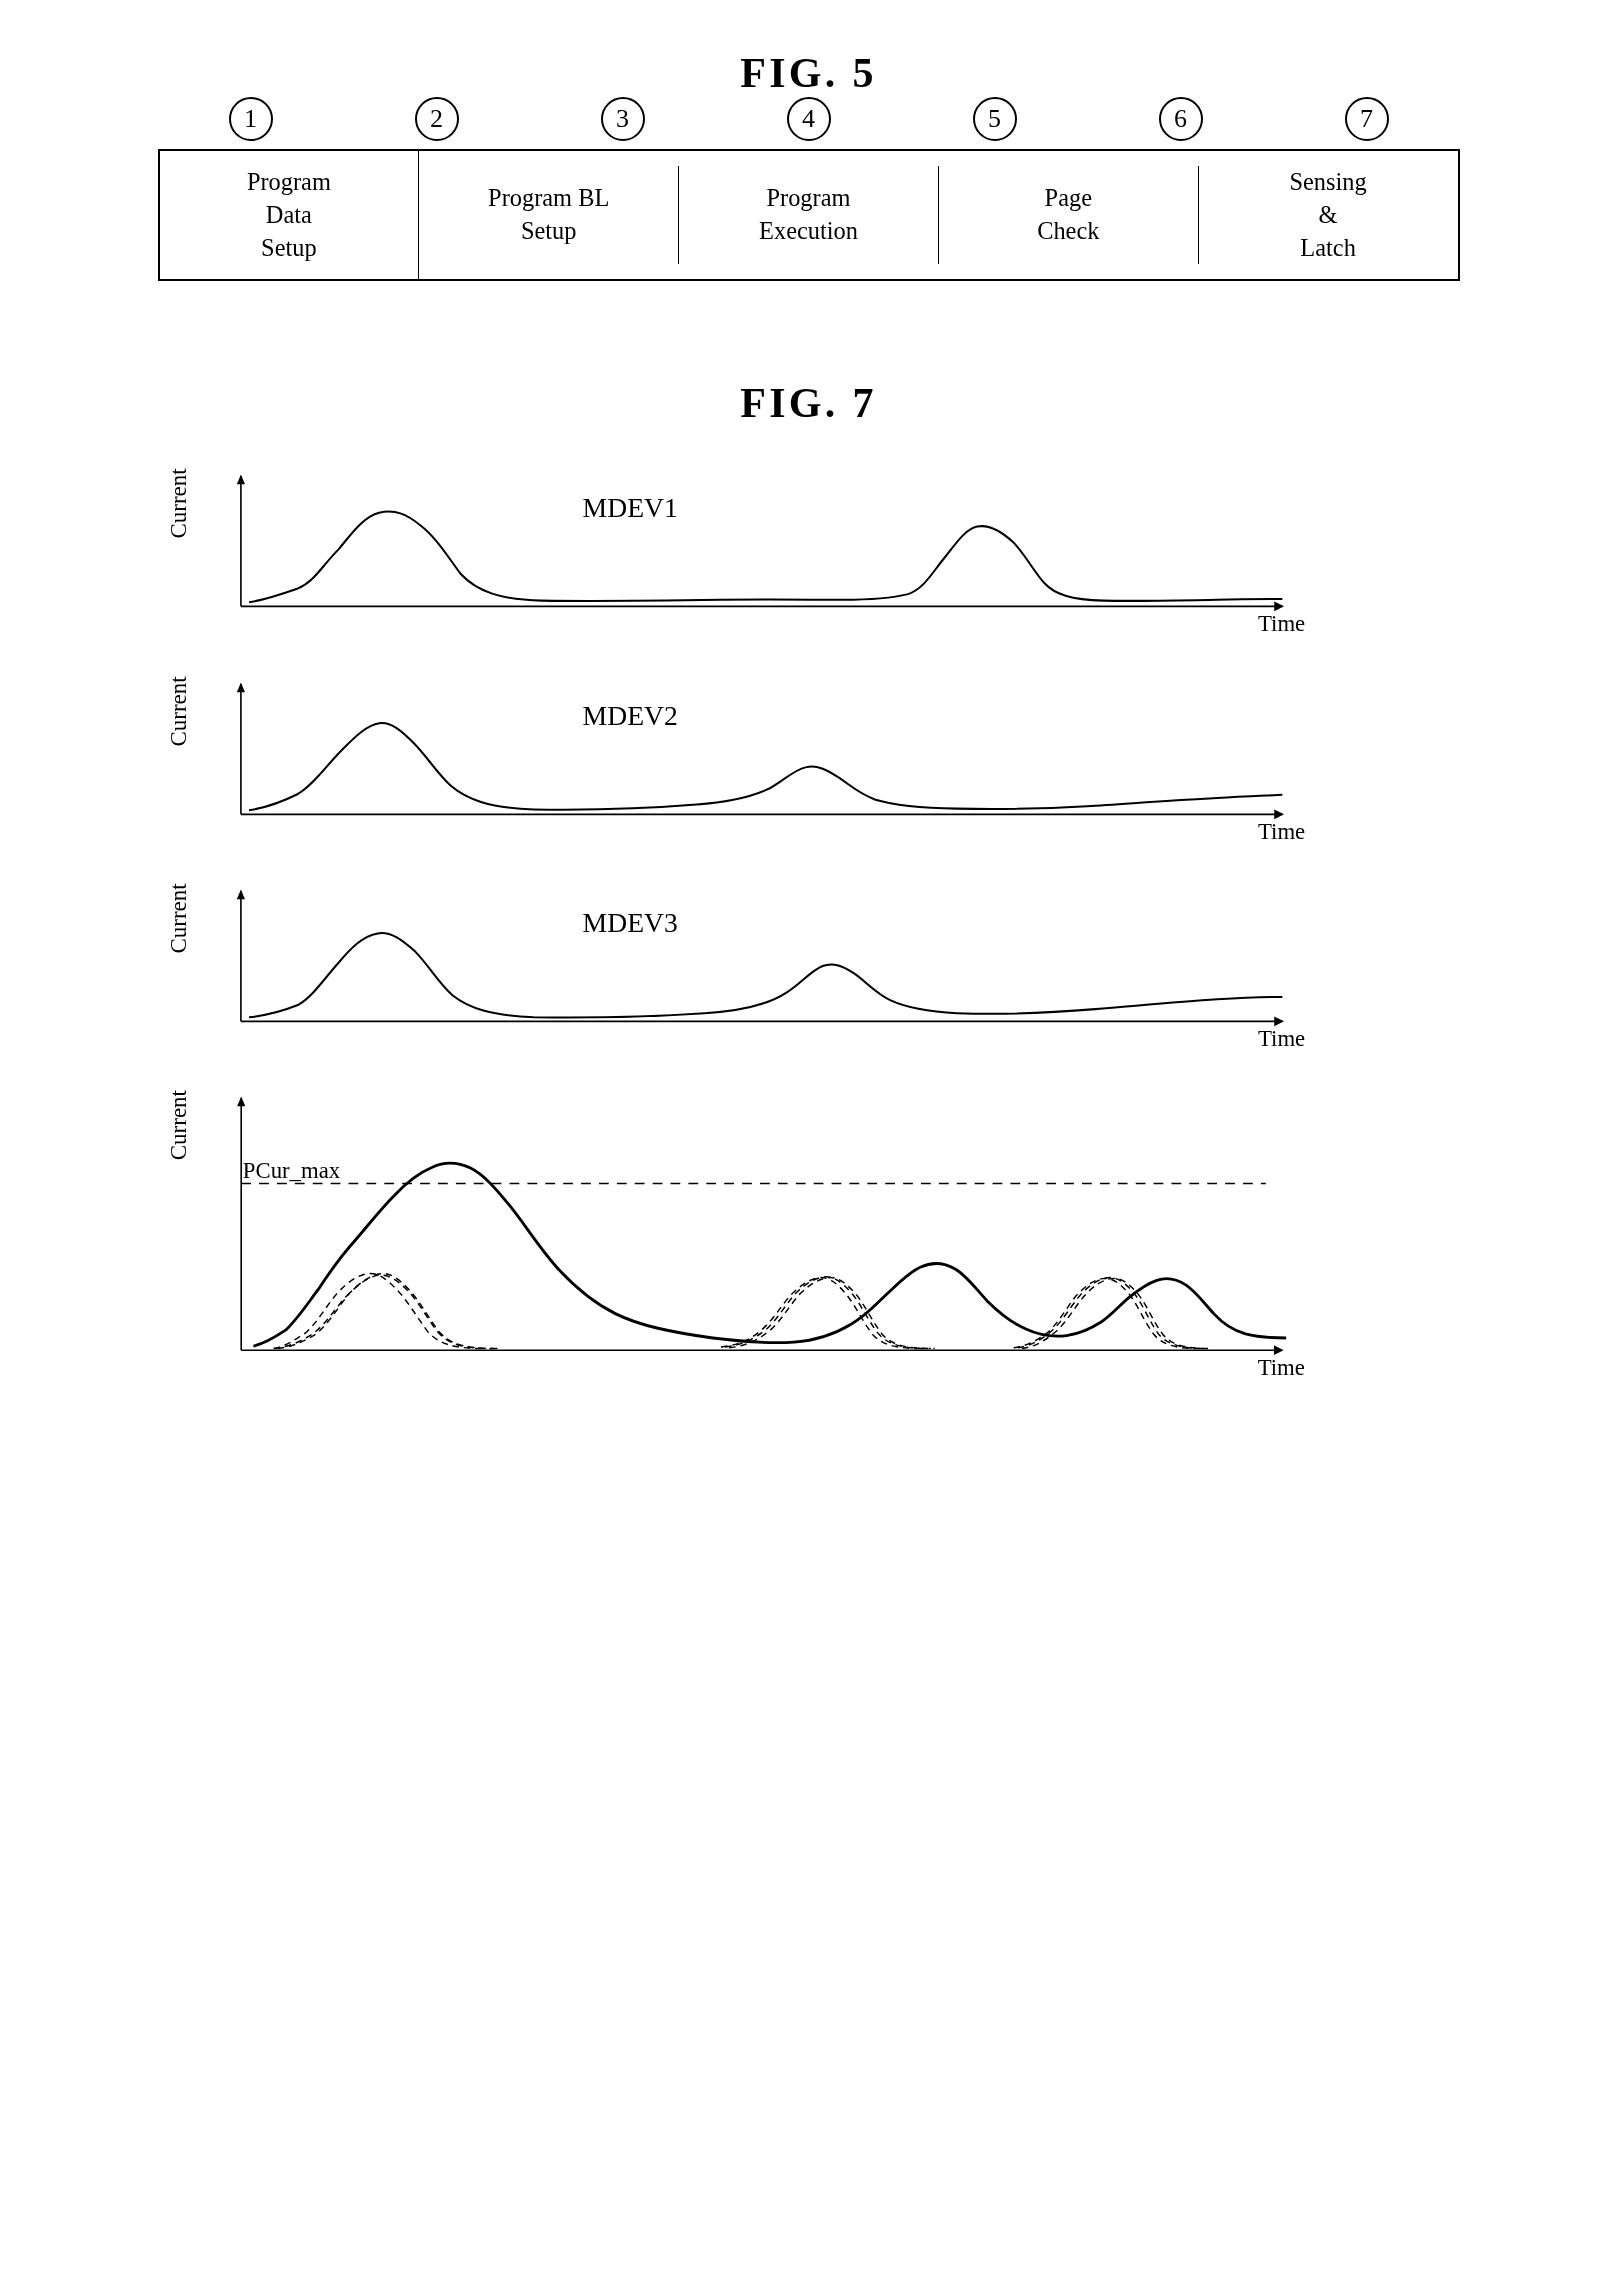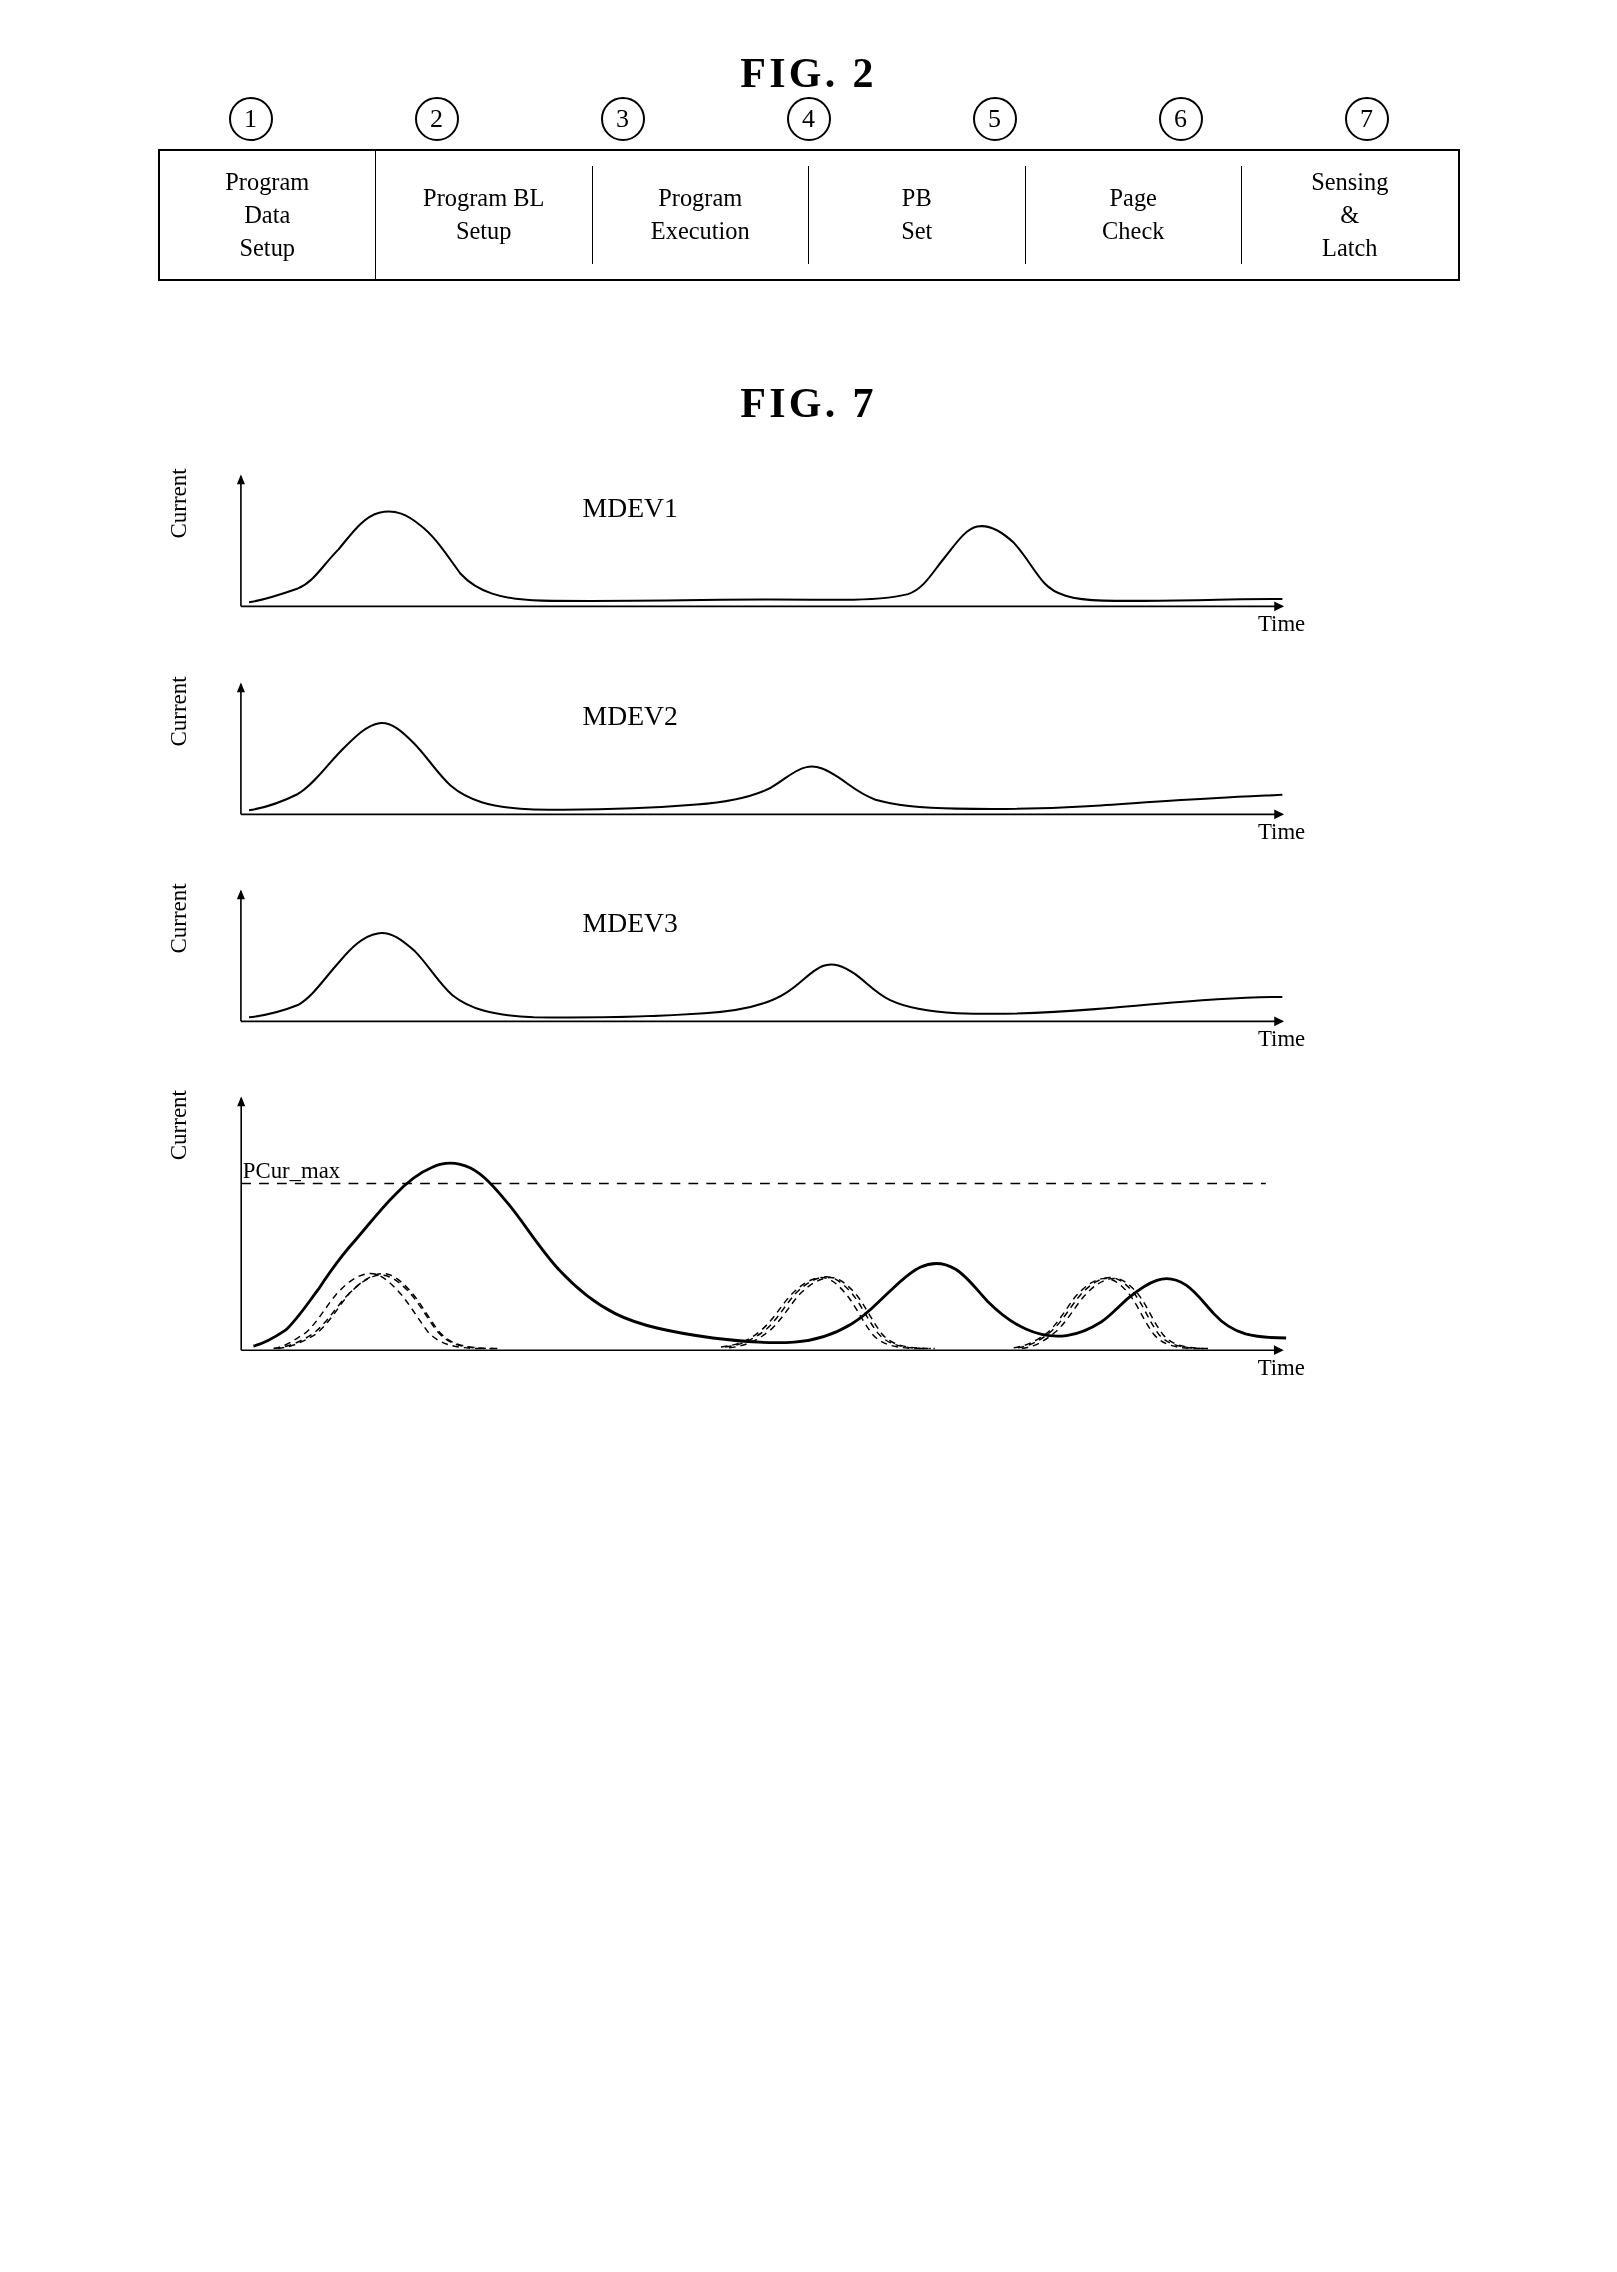--- a/index.html
+++ b/index.html
@@ -84,21 +84,21 @@
     .chart-section {
       margin-bottom: 24.4px;
       position: relative;
     }
   </style>
 </head>
 <body>
 
 <div class="fig2-container">
   <div style="text-align:center;">
-    <span class="fig-title">FIG. 2</span>
+    <span class="fig-title">FIG. 5</span>
   </div>
 
   <div class="seq-numbers">
     <div class="seq-num-cell">
       <div class="circle-num">1</div>
     </div>
     <div class="seq-num-cell">
       <div class="circle-num">2</div>
     </div>
     <div class="seq-num-cell">
@@ -115,21 +115,20 @@
     </div>
     <div class="seq-num-cell">
       <div class="circle-num">7</div>
     </div>
   </div>
 
   <div class="seq-boxes">
     <div class="seq-box">Program<br>Data<br>Setup</div>
     <div class="seq-box">Program BL<br>Setup</div>
     <div class="seq-box">Program<br>Execution</div>
-    <div class="seq-box">PB<br>Set</div>
     <div class="seq-box">Page<br>Check</div>
     <div class="seq-box">Sensing<br>&amp;<br>Latch</div>
   </div>
 </div>
 
 <div class="fig3-container">
   <div style="text-align:center; margin-bottom: 41px;">
     <span class="fig-title">FIG. 7</span>
   </div>
 

